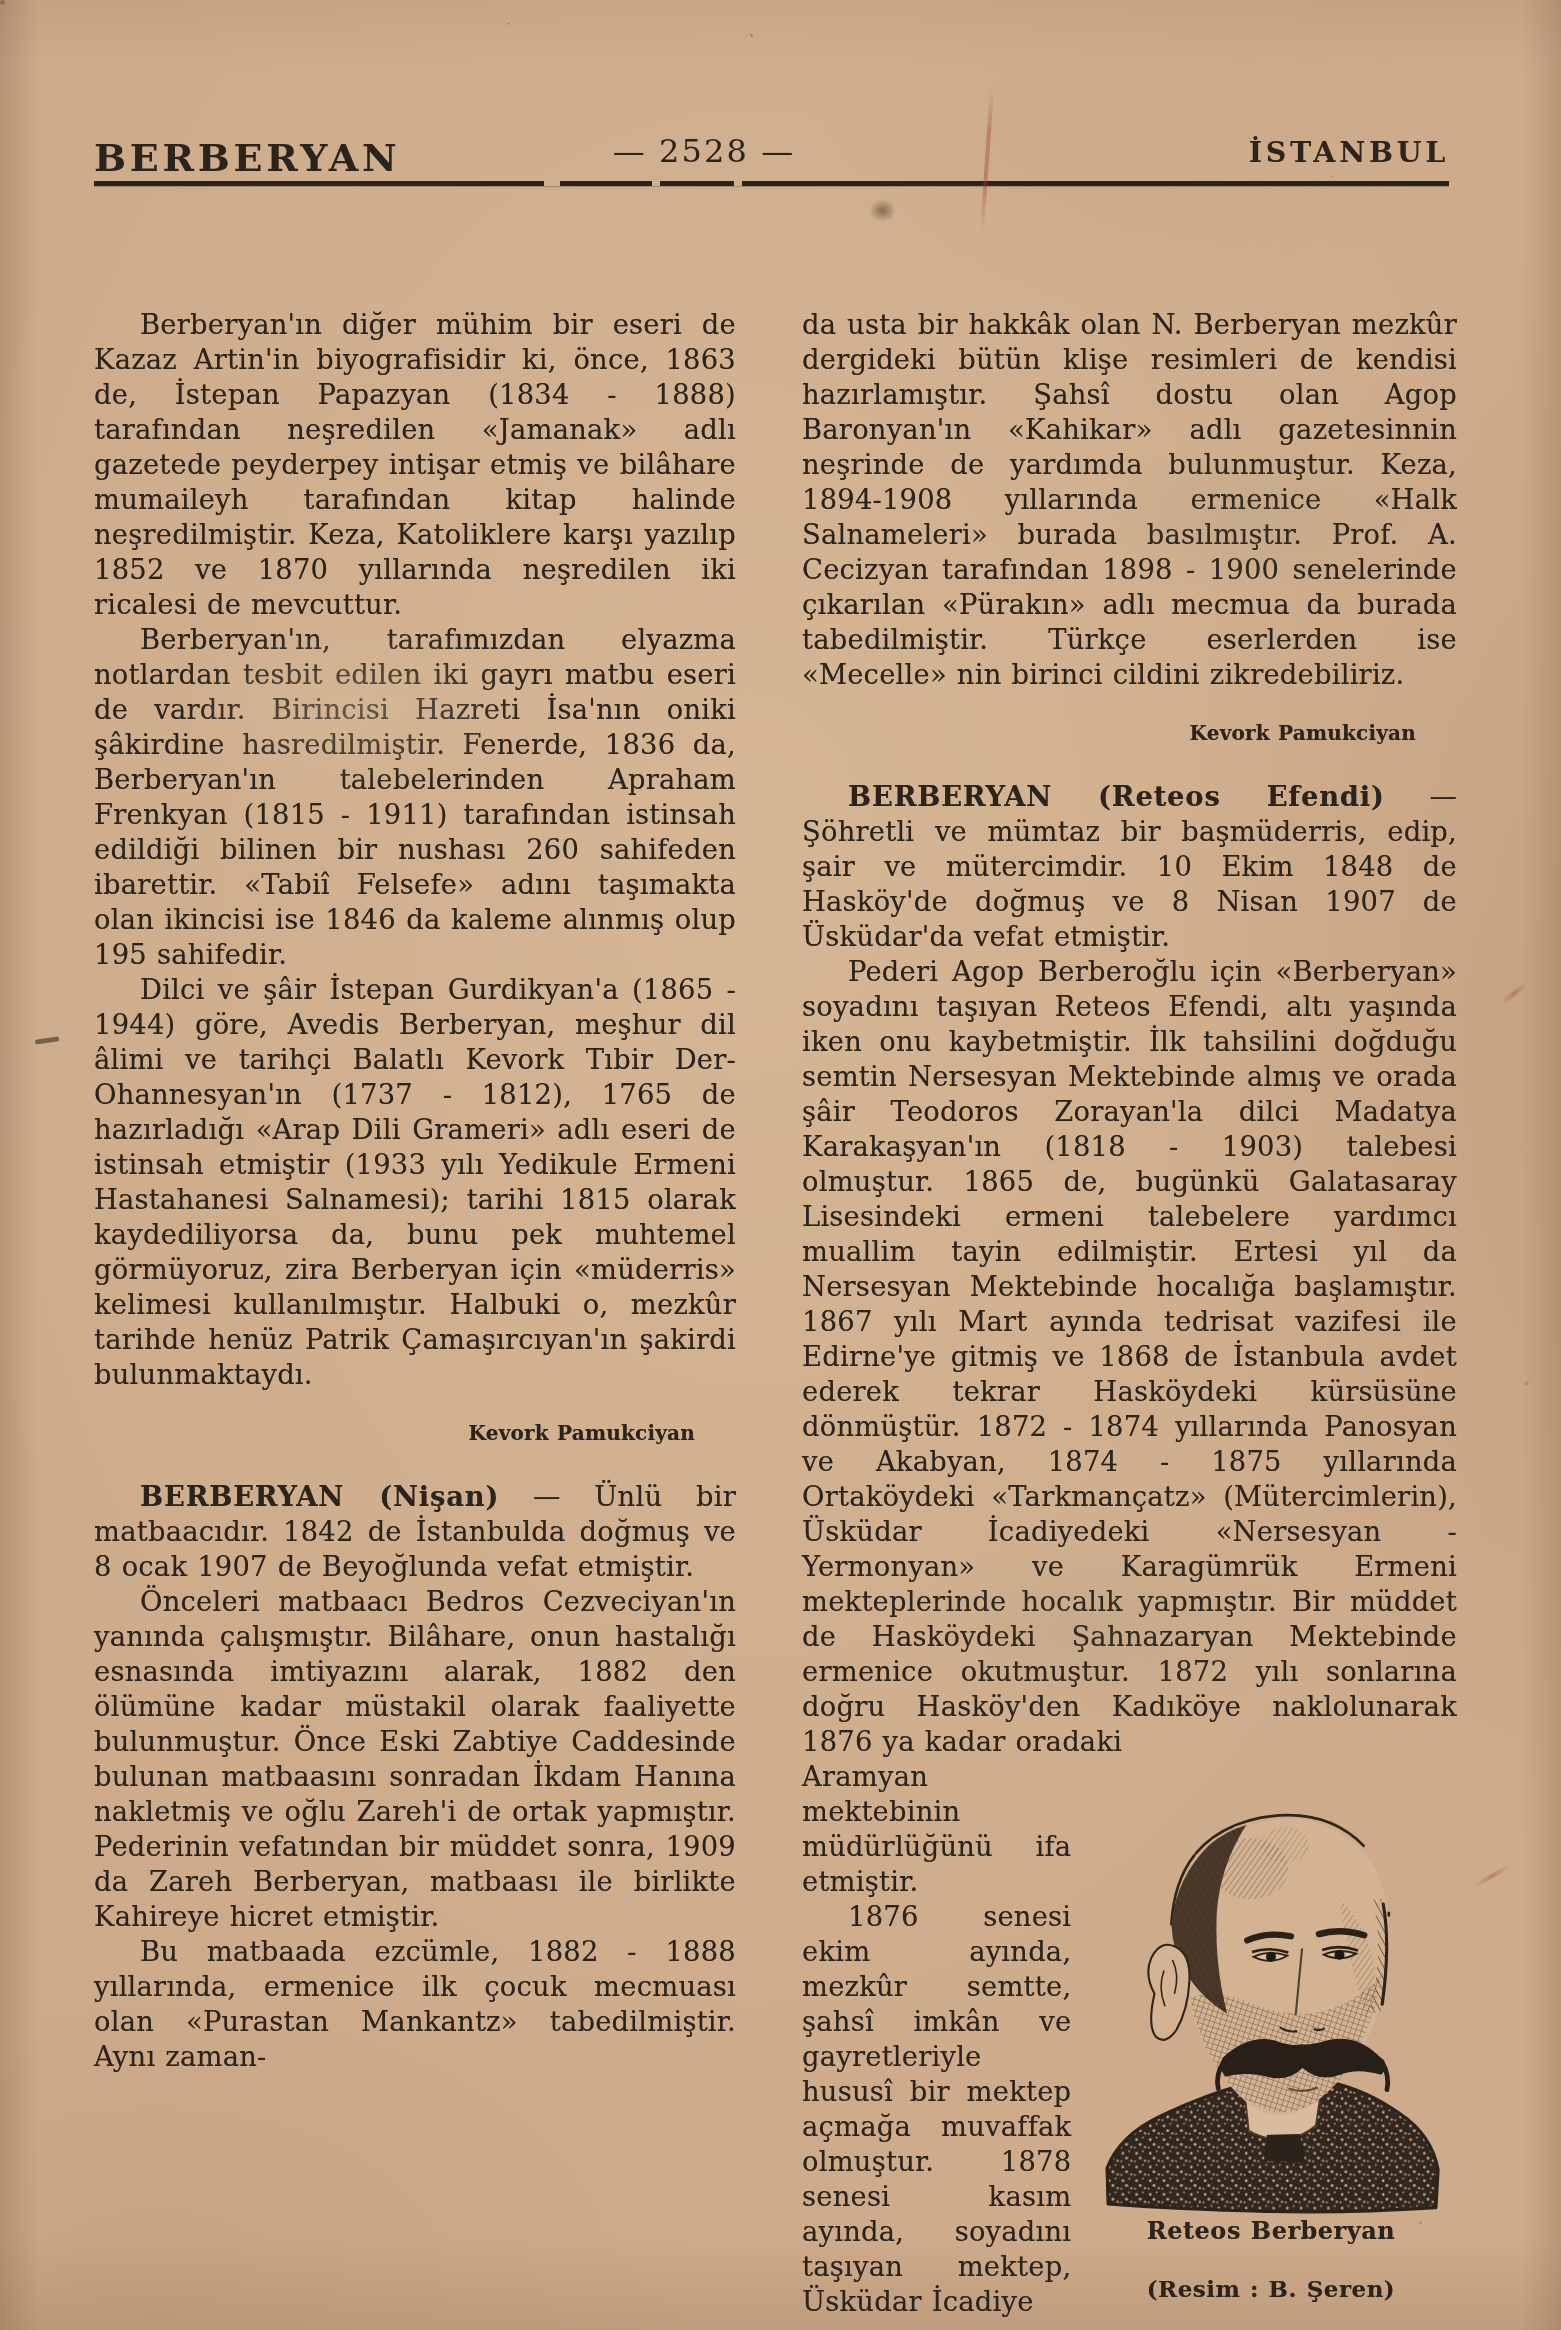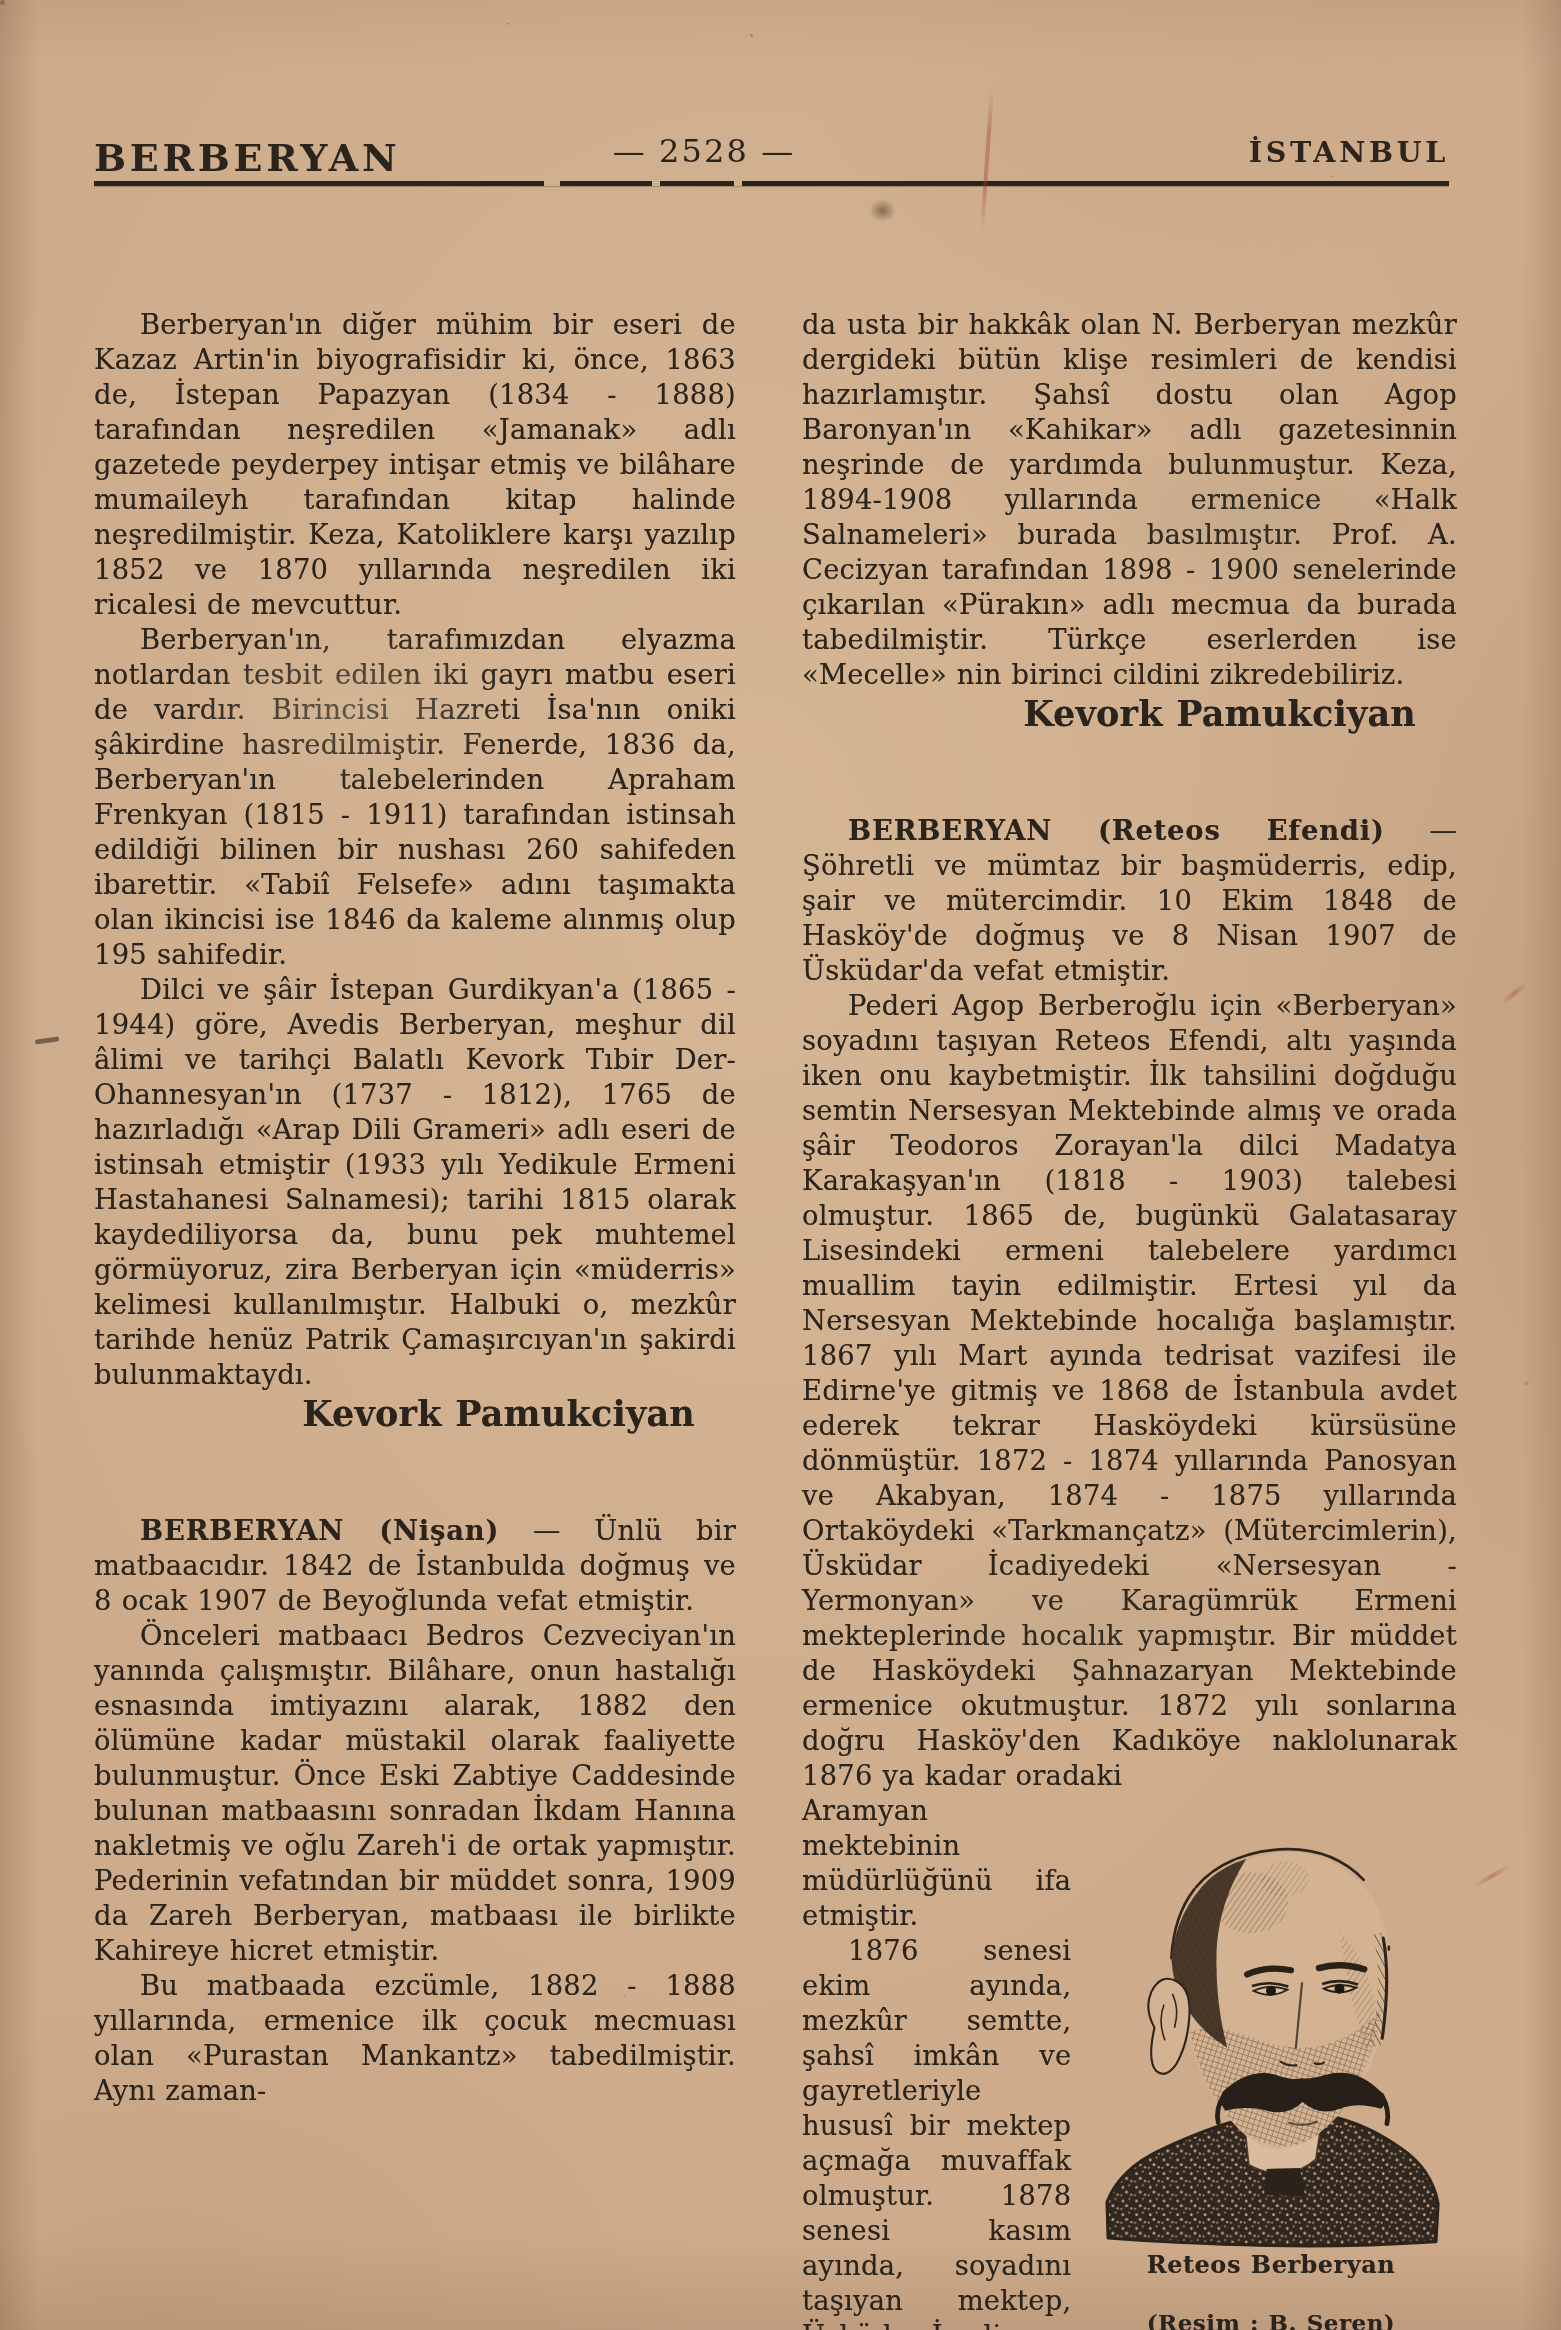--- a/index.html
+++ b/index.html
@@ -52,24 +52,24 @@
     text-align:justify;
     letter-spacing:0.2px;word-spacing:1.1px;
     text-shadow:0 0 0.5px rgba(43,36,28,.45);
   }
   .col-left{left:94px;width:642px;}
   .col-right{left:802px;width:655px;}
   .col p{margin:0;}
   .col p.ind{text-indent:46px;}
   .col p.sig{
     text-align:right;padding-right:41px;
-    font-weight:bold;font-size:35px;
-    margin-top:4px;margin-bottom:4.2px;text-indent:0;
-  }
-  .col p.article{margin-top:82px;}
+    font-weight:bold;font-size:20px;
+    margin-top:24px;margin-bottom:4.2px;text-indent:0;
+  }
+  .col p.article{margin-top:28px;}
   .col b{font-weight:bold;letter-spacing:0.8px;}
   
   .portrait-float{
     float:right;width:372px;
     margin:7.4px 0 0 13.7px;
   }
   .portrait-float svg{display:block;margin:0 auto;}
   .cap{
     text-align:center;font-weight:bold;font-size:24px;line-height:34px;
     letter-spacing:0.5px;text-indent:0;

